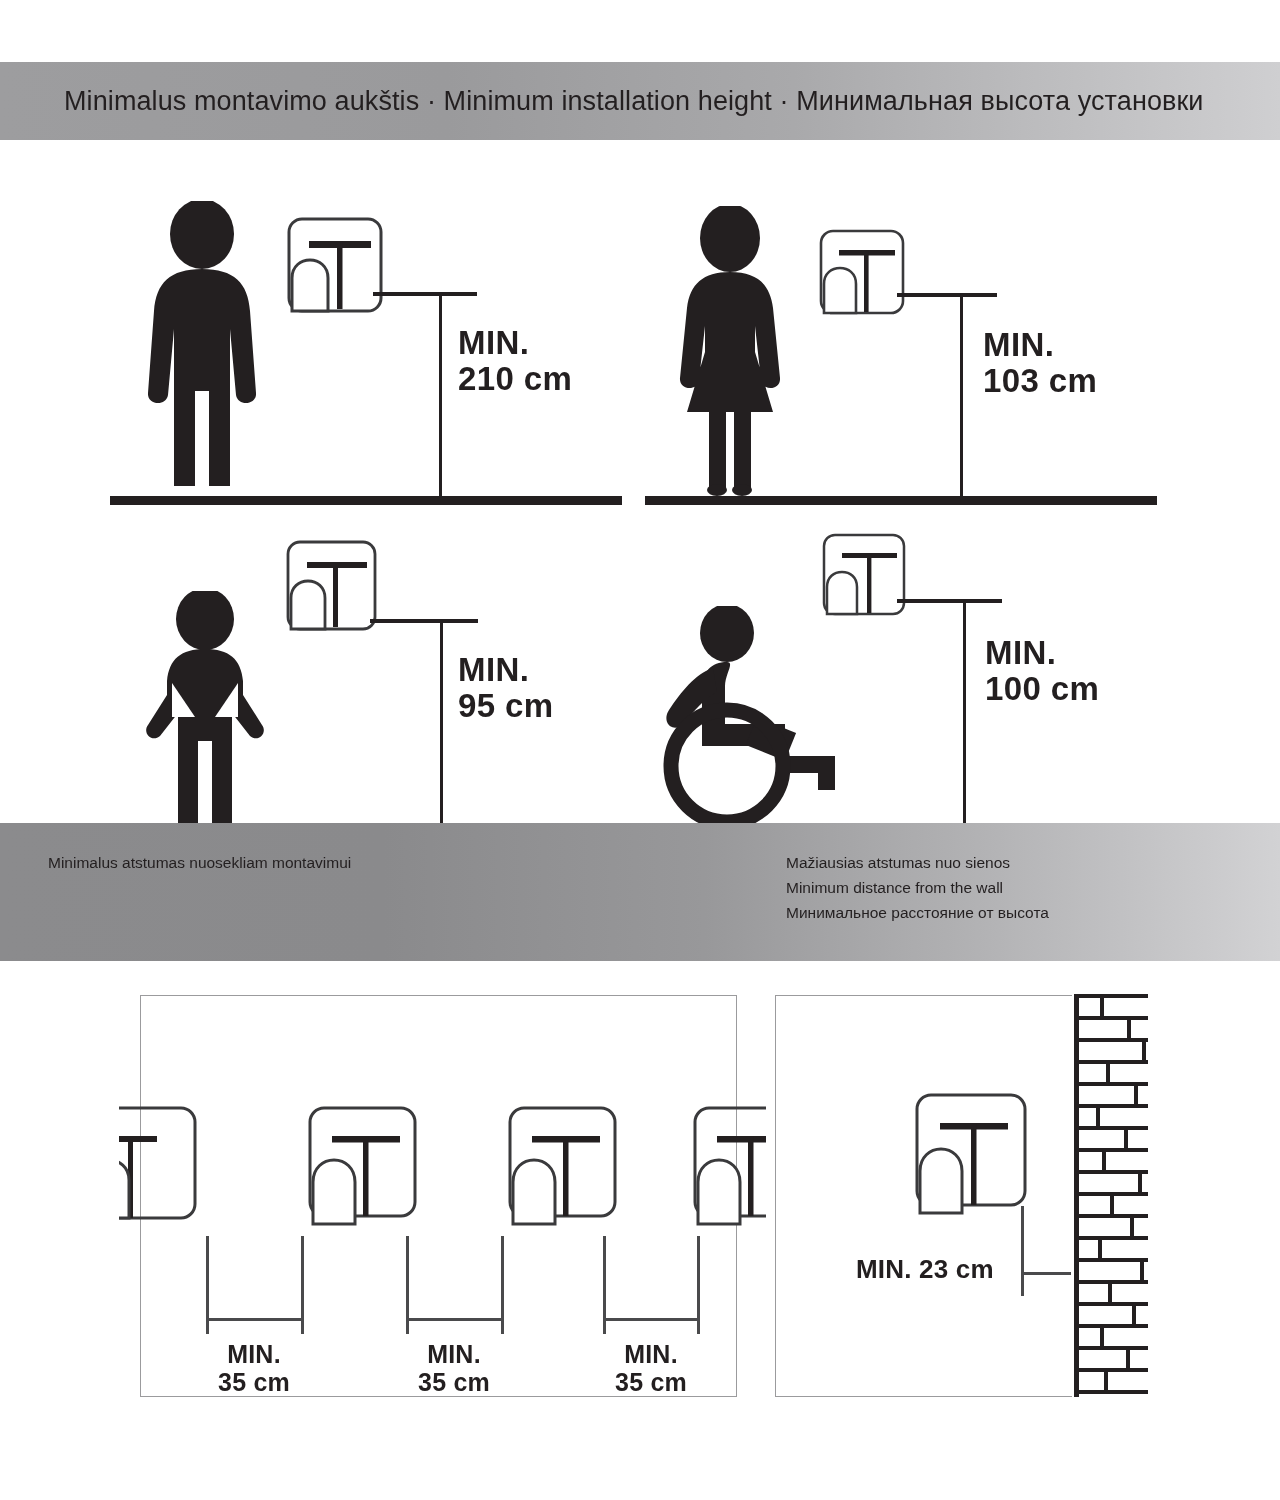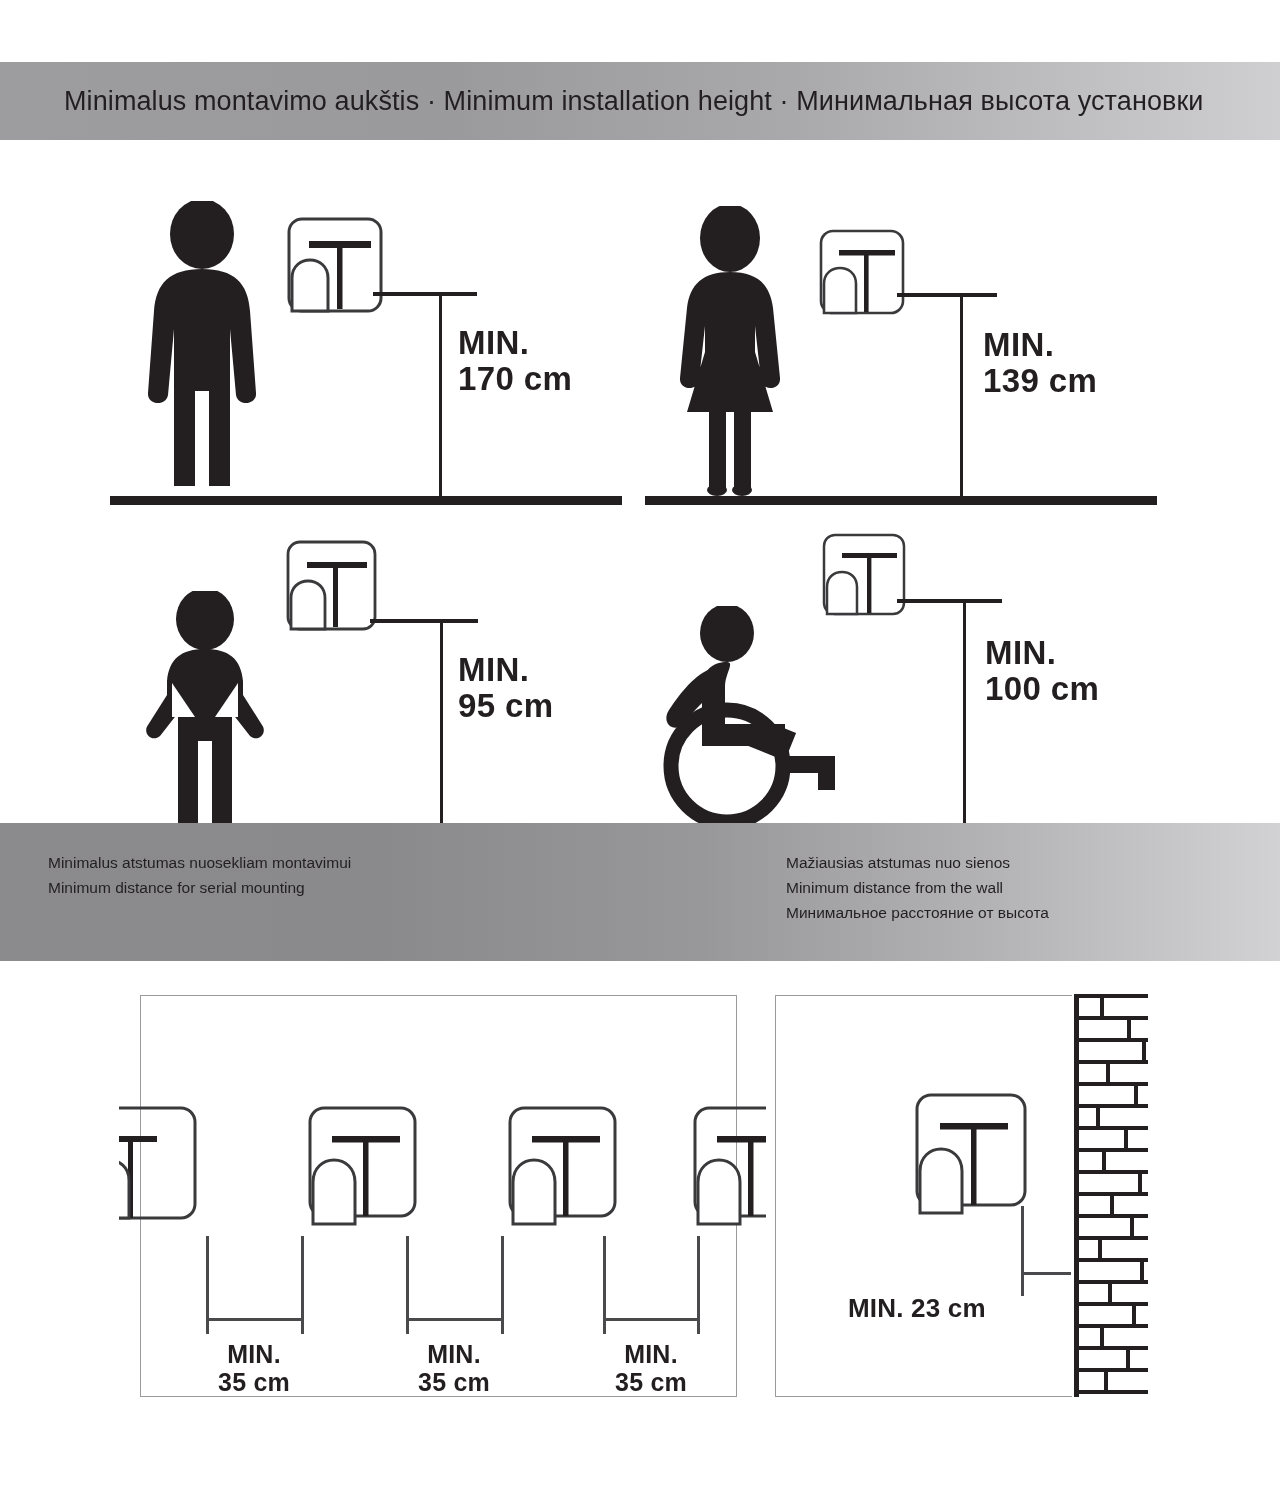--- a/index.html
+++ b/index.html
@@ -75,21 +75,21 @@
         <rect x="9" y="4" width="92" height="92" rx="13" ry="13" fill="none" stroke="#3a3a3c" stroke-width="3"></rect>
         <rect x="29" y="26" width="62" height="7" fill="#231f20"></rect>
         <rect x="57" y="26" width="5.5" height="68" fill="#231f20"></rect>
         <path d="M12 96 L12 63 C12 51 21 45 30 45 C39 45 48 51 48 63 L48 96 Z" fill="#fff" stroke="#3a3a3c" stroke-width="3"></path>
       </svg>
     </div>
     <div class="measure-h" style="left:263px;top:117px;width:104px;"></div>
     <div class="measure-v" style="left:329px;top:117px;height:204px;"></div>
     <div class="minlabel" style="left:348px;top:150px;">
       <div>MIN.</div>
-      <div>170 cm</div>
+      <div>210 cm</div>
     </div>
     <div class="floor"></div>
   </div>
 
   <div class="quad q-tr">
     <div class="person" style="left:20px;width:130px;height:290px;">
       <svg viewBox="0 0 130 290" width="130" height="290">
         <g fill="#231f20">
           <ellipse cx="65" cy="32" rx="30" ry="34"></ellipse>
           <path d="M65 66 C38 66 25 78 22 102 L15 172 C14 184 32 186 34 174 L40 120 L40 146 L22 206 L108 206 L90 146 L90 120 L96 174 C98 186 116 184 115 172 L108 102 C105 78 92 66 65 66 Z"></path>
@@ -105,21 +105,21 @@
         <rect x="8" y="4" width="82" height="82" rx="12" ry="12" fill="none" stroke="#3a3a3c" stroke-width="2.6"></rect>
         <rect x="26" y="23" width="56" height="5.5" fill="#231f20"></rect>
         <rect x="51" y="23" width="4.6" height="62" fill="#231f20"></rect>
         <path d="M11 86 L11 57 C11 46 19 41 27 41 C35 41 43 46 43 57 L43 86 Z" fill="#fff" stroke="#3a3a3c" stroke-width="2.6"></path>
       </svg>
     </div>
     <div class="measure-h" style="left:252px;top:118px;width:100px;"></div>
     <div class="measure-v" style="left:315px;top:118px;height:203px;"></div>
     <div class="minlabel" style="left:338px;top:152px;">
       <div>MIN.</div>
-      <div>139 cm</div>
+      <div>103 cm</div>
     </div>
     <div class="floor"></div>
   </div>
 
   <div class="quad q-bl">
     <div class="person" style="left:28px;width:130px;height:240px;">
       <svg viewBox="0 0 130 240" width="130" height="240">
         <g fill="#231f20">
           <ellipse cx="67" cy="28" rx="29" ry="31"></ellipse>
           <path d="M67 58 C43 58 31 68 29 90 L29 104 L10 134 C4 142 14 152 22 145 L40 122 L40 232 L60 232 L60 150 L74 150 L74 232 L94 232 L94 122 L112 145 C120 152 130 142 124 134 L105 104 L105 90 C103 68 91 58 67 58 Z"></path>
@@ -173,21 +173,20 @@
       <div>MIN.</div>
       <div>100 cm</div>
     </div>
     <div class="floor"></div>
   </div>
 </div>
 
 <div class="caption-band">
   <div class="cap-block cap-left">
     <div>Minimalus atstumas nuosekliam montavimui</div>
-    <div>Minimum distance for serial mounting</div>
   </div>
   <div class="cap-block cap-right">
     <div>Mažiausias atstumas nuo sienos</div>
     <div>Minimum distance from the wall</div>
     <div>Минимальное расстояние от высота</div>
   </div>
 </div>
 
 <div class="panel panel-serial">
 
@@ -258,21 +257,21 @@
     <svg viewBox="0 0 125 135" width="125" height="135">
       <rect x="9" y="4" width="108" height="110" rx="14" ry="14" fill="none" stroke="#3a3a3c" stroke-width="3"></rect>
       <rect x="32" y="32" width="68" height="6.5" fill="#231f20"></rect>
       <rect x="63" y="32" width="5.5" height="82" fill="#231f20"></rect>
       <path d="M12 122 L12 80 C12 66 22 58 33 58 C44 58 54 66 54 80 L54 122 Z" fill="#fff" stroke="#3a3a3c" stroke-width="3"></path>
     </svg>
   </div>
 
   <div class="dim-v" style="left:245px;top:210px;height:90px;"></div>
   <div class="dim-h" style="left:245px;top:276px;width:50px;"></div>
-  <div class="dimlabel-single" style="left:72px;top:258px;margin-top:39px;">MIN. 23 cm</div>
+  <div class="dimlabel-single" style="left:80px;top:258px;">MIN. 23 cm</div>
 
   <div class="brick-wall">
     <svg viewBox="0 0 76 403" width="76" height="403" preserveAspectRatio="none">
       <rect x="0" y="0" width="76" height="403" fill="#fff"></rect>
       <rect x="2" y="0" width="5" height="403" fill="#231f20"></rect>
       <g fill="#231f20">
         <rect x="7" y="0" width="69" height="4"></rect>
         <rect x="7" y="22" width="69" height="4"></rect>
         <rect x="7" y="44" width="69" height="4"></rect>
         <rect x="7" y="66" width="69" height="4"></rect>

